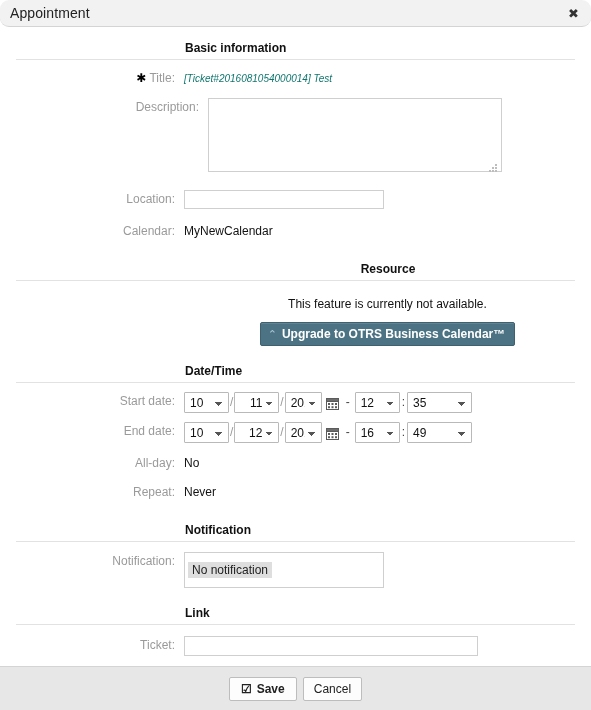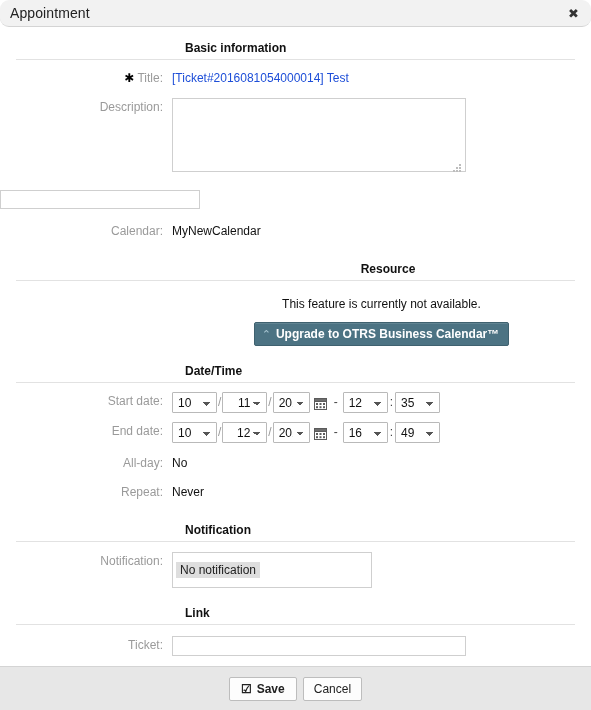--- a/index.html
+++ b/index.html
@@ -23,29 +23,29 @@
   
   .dlg-body{flex:1 1 auto;overflow:hidden;background:#fff;padding-top:8px;box-sizing:border-box;}
 
   .section{margin:0;}
   .section-title{
     font-size:12px;font-weight:bold;color:#111;
     padding:6px 0 4px 185px;
   }
   .section-rule{height:1px;background:#e2e2e2;margin:0 16px 0 16px;}
 
-  .row{display:flex;align-items:flex-start;padding:5px 0 0 0;min-height:22px;}
+  .row{display:flex;align-items:flex-start;padding:5px 0 0 12px;min-height:22px;}
   .row .lab{
     width:172px;flex:0 0 172px;text-align:right;padding-right:9px;box-sizing:border-box;
     color:#9a9a9a;font-size:12px;line-height:19px;white-space:nowrap;
   }
   .row .lab .star{color:#000;font-weight:bold;font-size:12px;}
   .row .val{flex:1 1 auto;line-height:19px;font-size:12px;color:#111;}
 
-  .title-value{color:#1d4ed8;font-size:12px;}
+  .title-value{color:#0f766e;font-size:10px;font-style:italic;}
 
   textarea.desc{
     width:294px;height:74px;box-sizing:border-box;
     border:1px solid #cfcfcf;background:#fff;resize:none;
     font-family:"Liberation Sans",sans-serif;font-size:12px;padding:3px;
     outline:none;color:#222;
   }
   .ta-wrap{position:relative;display:inline-block;}
   .ta-grip{
     position:absolute;right:4px;bottom:5px;width:9px;height:9px;pointer-events:none;
@@ -84,21 +84,21 @@
       linear-gradient(45deg,transparent 50%,#555 50%),
       linear-gradient(135deg,#555 50%,transparent 50%);
     background-position:calc(100% - 9px) 9px, calc(100% - 5px) 9px;
     background-size:4px 4px,4px 4px;
     background-repeat:no-repeat;
   }
   select.s-day{width:45px;text-align:right;}
   select.s-mon{width:45px;}
   select.s-year{width:37px;}
   select.s-h{width:45px;}
-  select.s-m{width:45px;}
+  select.s-m{width:65px;}
   .slash{color:#9a9a9a;font-size:12px;padding:0 1px;}
   .dash{color:#444;font-size:12px;padding:0 5px;}
   .colon{color:#444;font-size:12px;padding:0 2px;}
   .cal-icon{
     display:inline-block;width:13px;height:13px;margin:0 2px 0 4px;position:relative;top:1px;
   }
 
   .notif-field{
     width:200px;height:36px;border:1px solid #cfcfcf;background:#fff;box-sizing:border-box;
     display:flex;align-items:center;padding:0 3px;
@@ -138,38 +138,39 @@
       <div class="row" style="padding-top:9px;">
         <div class="lab">
           <span class="star">✱</span>
           <span>Title:</span>
         </div>
         <div class="val">
           <span class="title-value">[Ticket#2016081054000014] Test</span>
         </div>
       </div>
 
-      <div class="row" style="padding-top:7px;">
+      <div class="row" style="padding-top:7px;margin-left:24px;">
         <div class="lab">Description:</div>
         <div class="val">
           <span class="ta-wrap">
             <textarea class="desc" placeholder="" style=""></textarea>
             <span class="ta-grip">
               <i style="left:6px;top:0;"></i>
               <i style="left:3px;top:3px;"></i>
                 <i style="left:6px;top:3px;"></i>
               <i style="left:0;top:6px;"></i>
                 <i style="left:3px;top:6px;"></i>
                 <i style="left:6px;top:6px;"></i>
             </span>
           </span>
         </div>
       </div>
 
       <div class="row" style="padding-top:12px;">
+        <div class="lab">Location:</div>
         <div class="val">
           <input class="txt loc" type="text" placeholder="" style="">
         </div>
       </div>
 
       <div class="row" style="padding-top:10px;">
         <div class="lab">Calendar:</div>
         <div class="val plain-val">MyNewCalendar</div>
       </div>
     </div>

